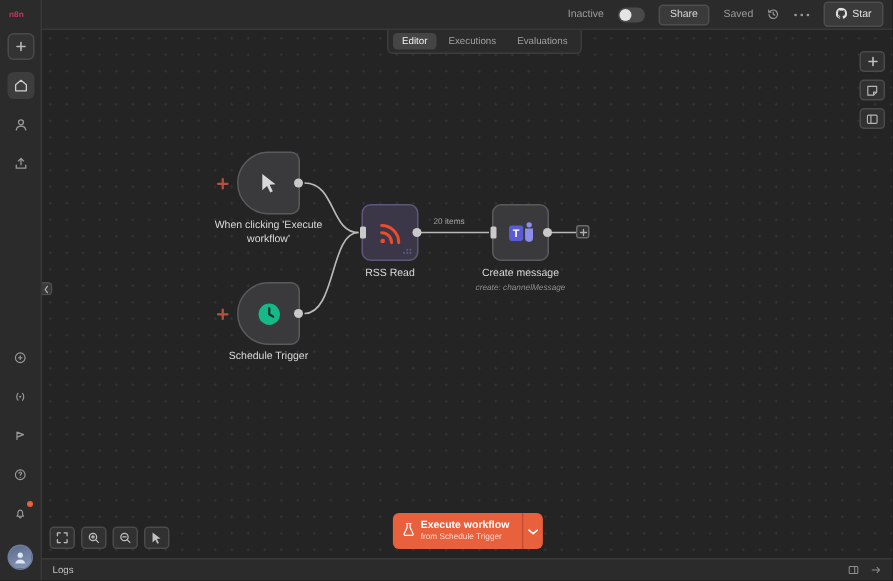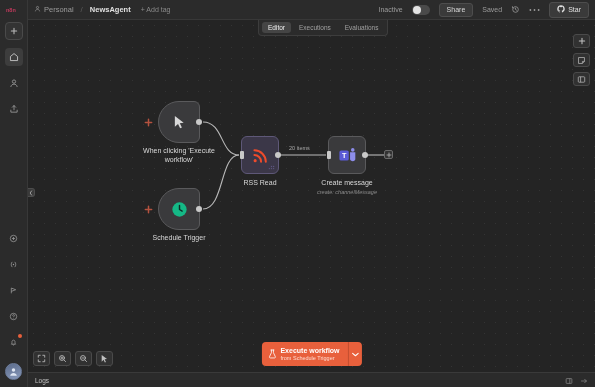--- a/index.html
+++ b/index.html
@@ -284,32 +284,20 @@
       <div class="avatar">
         <svg width="11" height="11" viewBox="0 0 14 14">
           <circle cx="7" cy="5.2" r="2.2" fill="#dfe6f2"></circle>
           <path d="M2.7 12.4c.6-2.4 2.3-3.5 4.3-3.5s3.7 1.1 4.3 3.5z" fill="#dfe6f2"></path>
         </svg>
       </div>
     </div>
   </div>
 
   <div class="topbar">
-    <div class="crumb">
-      <span>
-        <svg width="7" height="7" viewBox="0 0 14 14" fill="none" stroke="#9b9b9b" stroke-width="1.3">
-          <circle cx="7" cy="5" r="2.2"></circle>
-          <path d="M2.8 12c.5-2.2 2.2-3.3 4.2-3.3s3.7 1.1 4.2 3.3" stroke-linecap="round"></path>
-        </svg>
-      </span>
-      <span>Personal</span>
-      <span class="crumb-sep">/</span>
-      <span class="crumb-current">NewsAgent</span>
-      <span class="addtag">+ Add tag</span>
-    </div>
 
     <div class="top-right">
       <span class="inactive-label">Inactive</span>
       <span class="toggle"></span>
       <span class="btn-share">Share</span>
       <span class="saved-label">Saved</span>
       <span class="icon-btn">
         <svg width="9" height="9" viewBox="0 0 14 14" fill="none" stroke="#9b9b9b" stroke-width="1.2">
           <path d="M2.6 7a4.4 4.4 0 104.4-4.4c-1.5 0-2.8.8-3.6 1.9" stroke-linecap="round"></path>
           <path d="M2.3 2.6v2.3h2.3" stroke-linecap="round" stroke-linejoin="round"></path>

